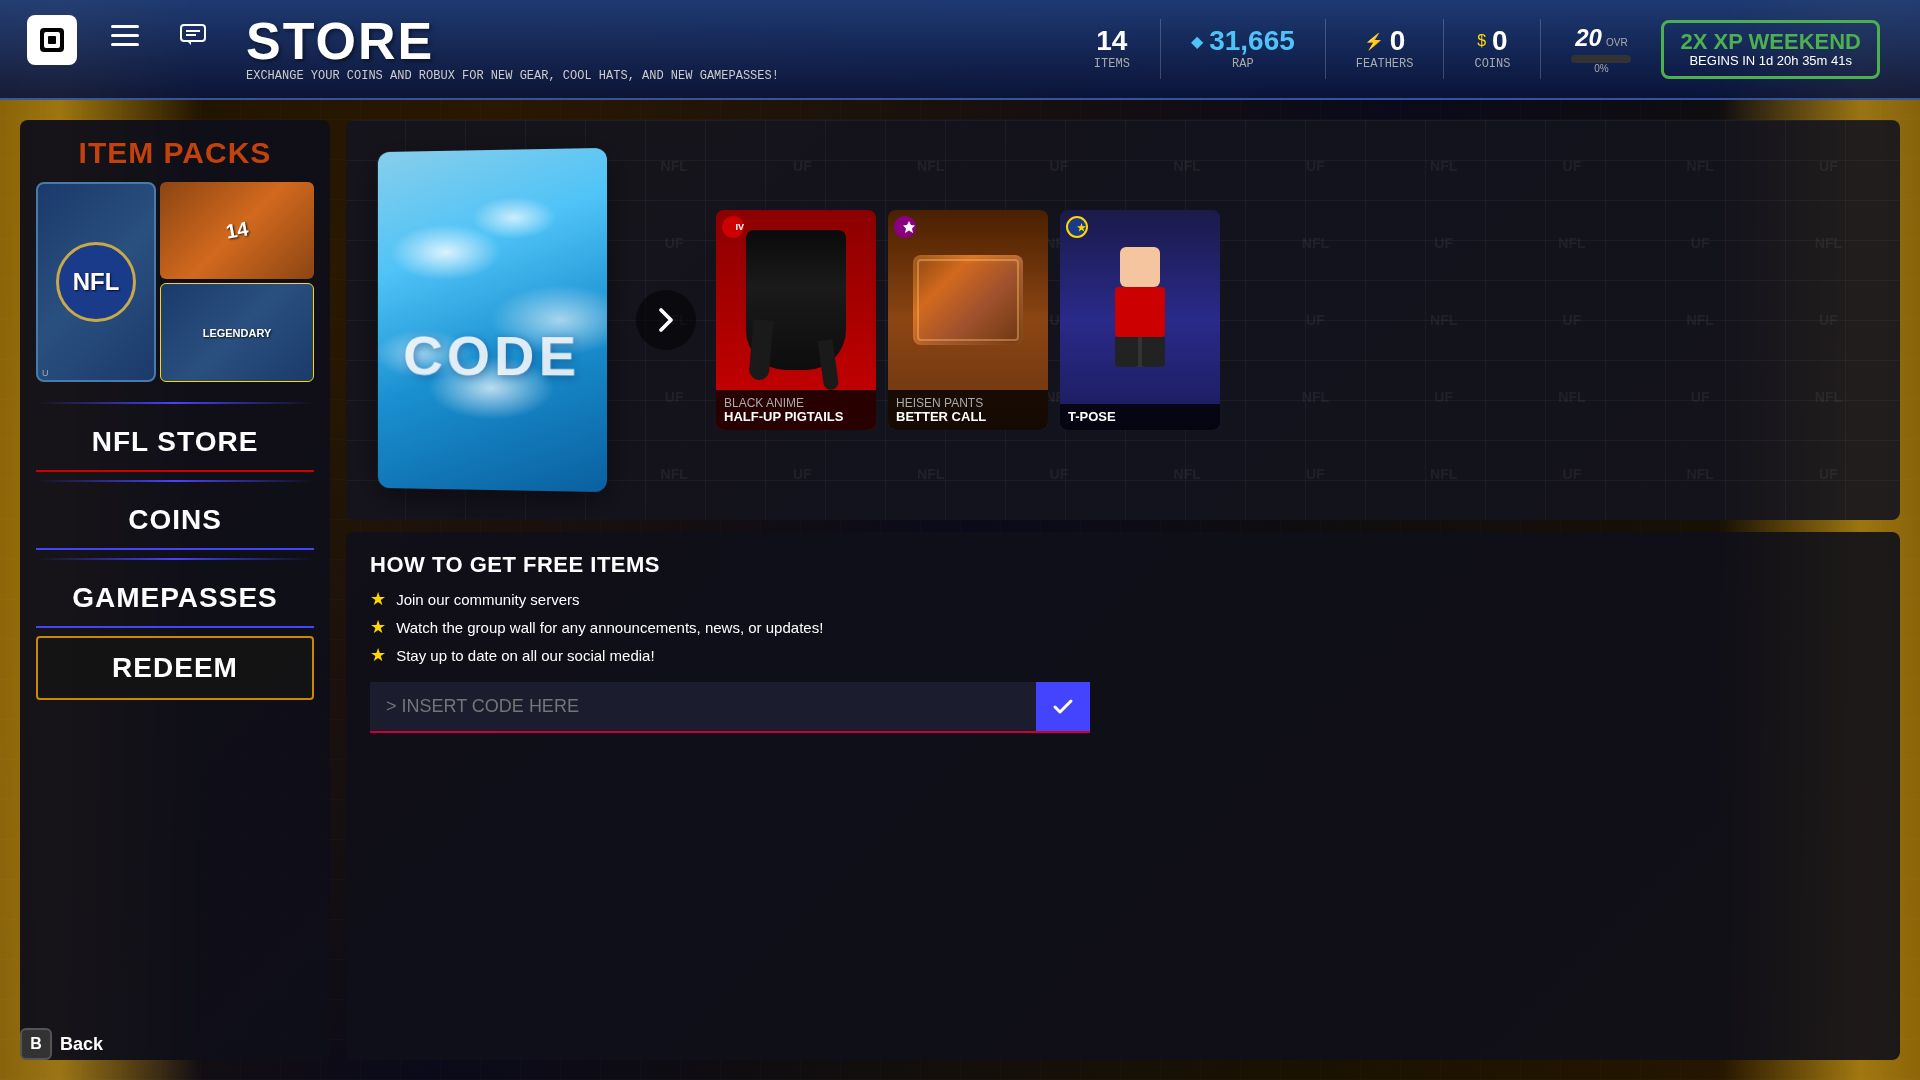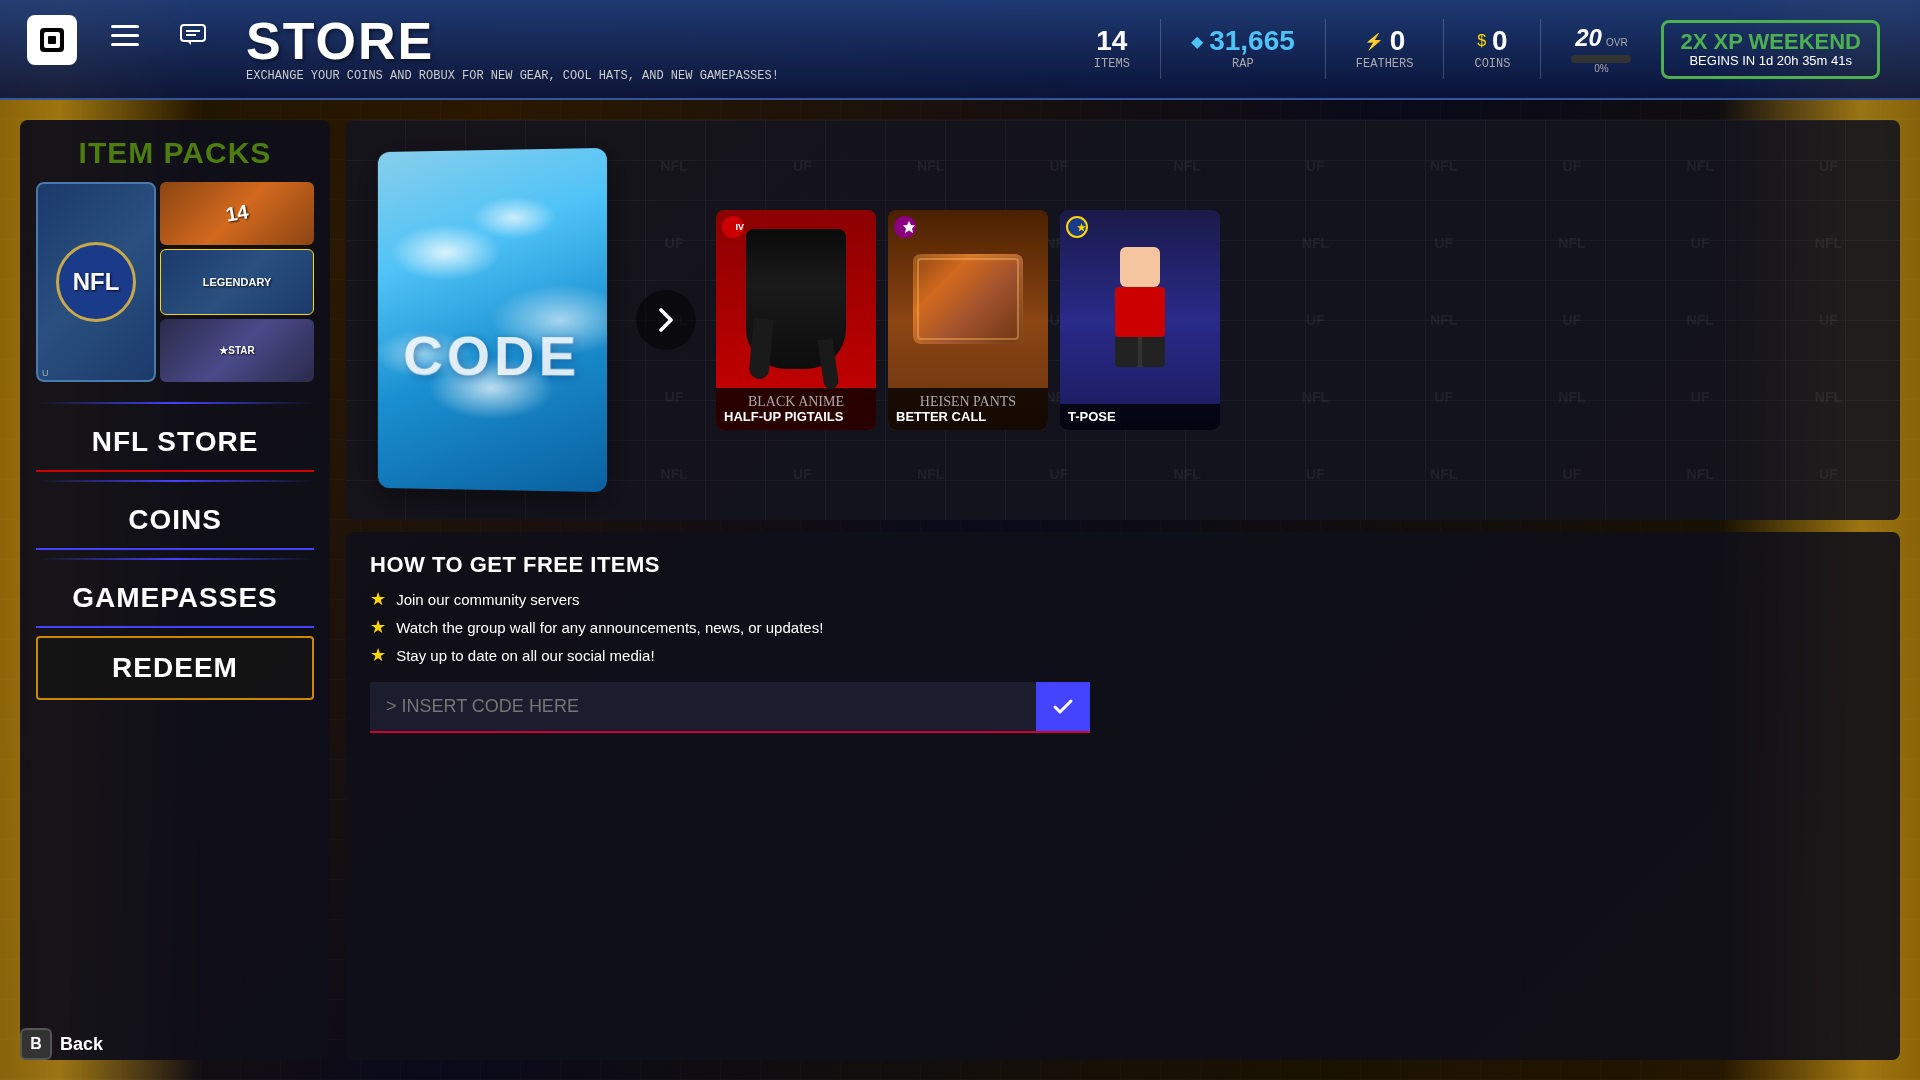--- a/index.html
+++ b/index.html
@@ -205,21 +205,21 @@
       background: rgba(15,15,25,0.95);
       border-radius: 8px;
       padding: 16px;
       display: flex;
       flex-direction: column;
       gap: 4px;
     }
     .sidebar-title {
       font-size: 30px;
       font-weight: 900;
-      color: #4d7c0f;
+      color: #c2410c;
       text-align: center;
       margin-bottom: 8px;
       letter-spacing: 1px;
     }
     .pack-images {
       display: flex;
       gap: 4px;
       margin-bottom: 12px;
       height: 200px;
       align-items: stretch;
@@ -520,25 +520,24 @@
       flex: 1;
       background: #222;
       border-radius: 0 0 3px 3px;
     }
     .item-label {
       background: rgba(0,0,0,0.8);
       padding: 6px 8px;
       flex-shrink: 0;
     }
     .item-category {
-      font-size: 14px;
+      font-size: 12px;
       color: #aaa;
-      font-family: Liberation Serif, serif;
+      font-family: Liberation Sans, sans-serif;
       text-transform: uppercase;
-      text-align: center;
     }
     .item-name {
       font-size: 13px;
       font-weight: 900;
       color: #fff;
       line-height: 1.1;
     }
 
     
     .free-items-section {
@@ -721,23 +720,20 @@
       <div class="pack-main">
         <div class="nfl-shield">NFL</div>
         <div class="pack-label">U</div>
       </div>
       <div class="pack-stack">
         <div class="pack-mini pack-mini-1">
           <span style="font-size:20px; transform:rotate(-10deg); display:block;">14</span>
         </div>
         <div class="pack-mini pack-mini-2">
           <span style="font-size:11px; text-align:center; padding:4px;">LEGENDARY</span>
-        </div>
-        <div class="pack-mini pack-mini-3">
-          <span style="font-size:10px; text-align:center;">★STAR</span>
         </div>
       </div>
     </div>
 
     <div class="sidebar-divider"></div>
 
     <div class="nav-item nfl-store">
       <span class="label">NFL STORE</span>
     </div>
 

